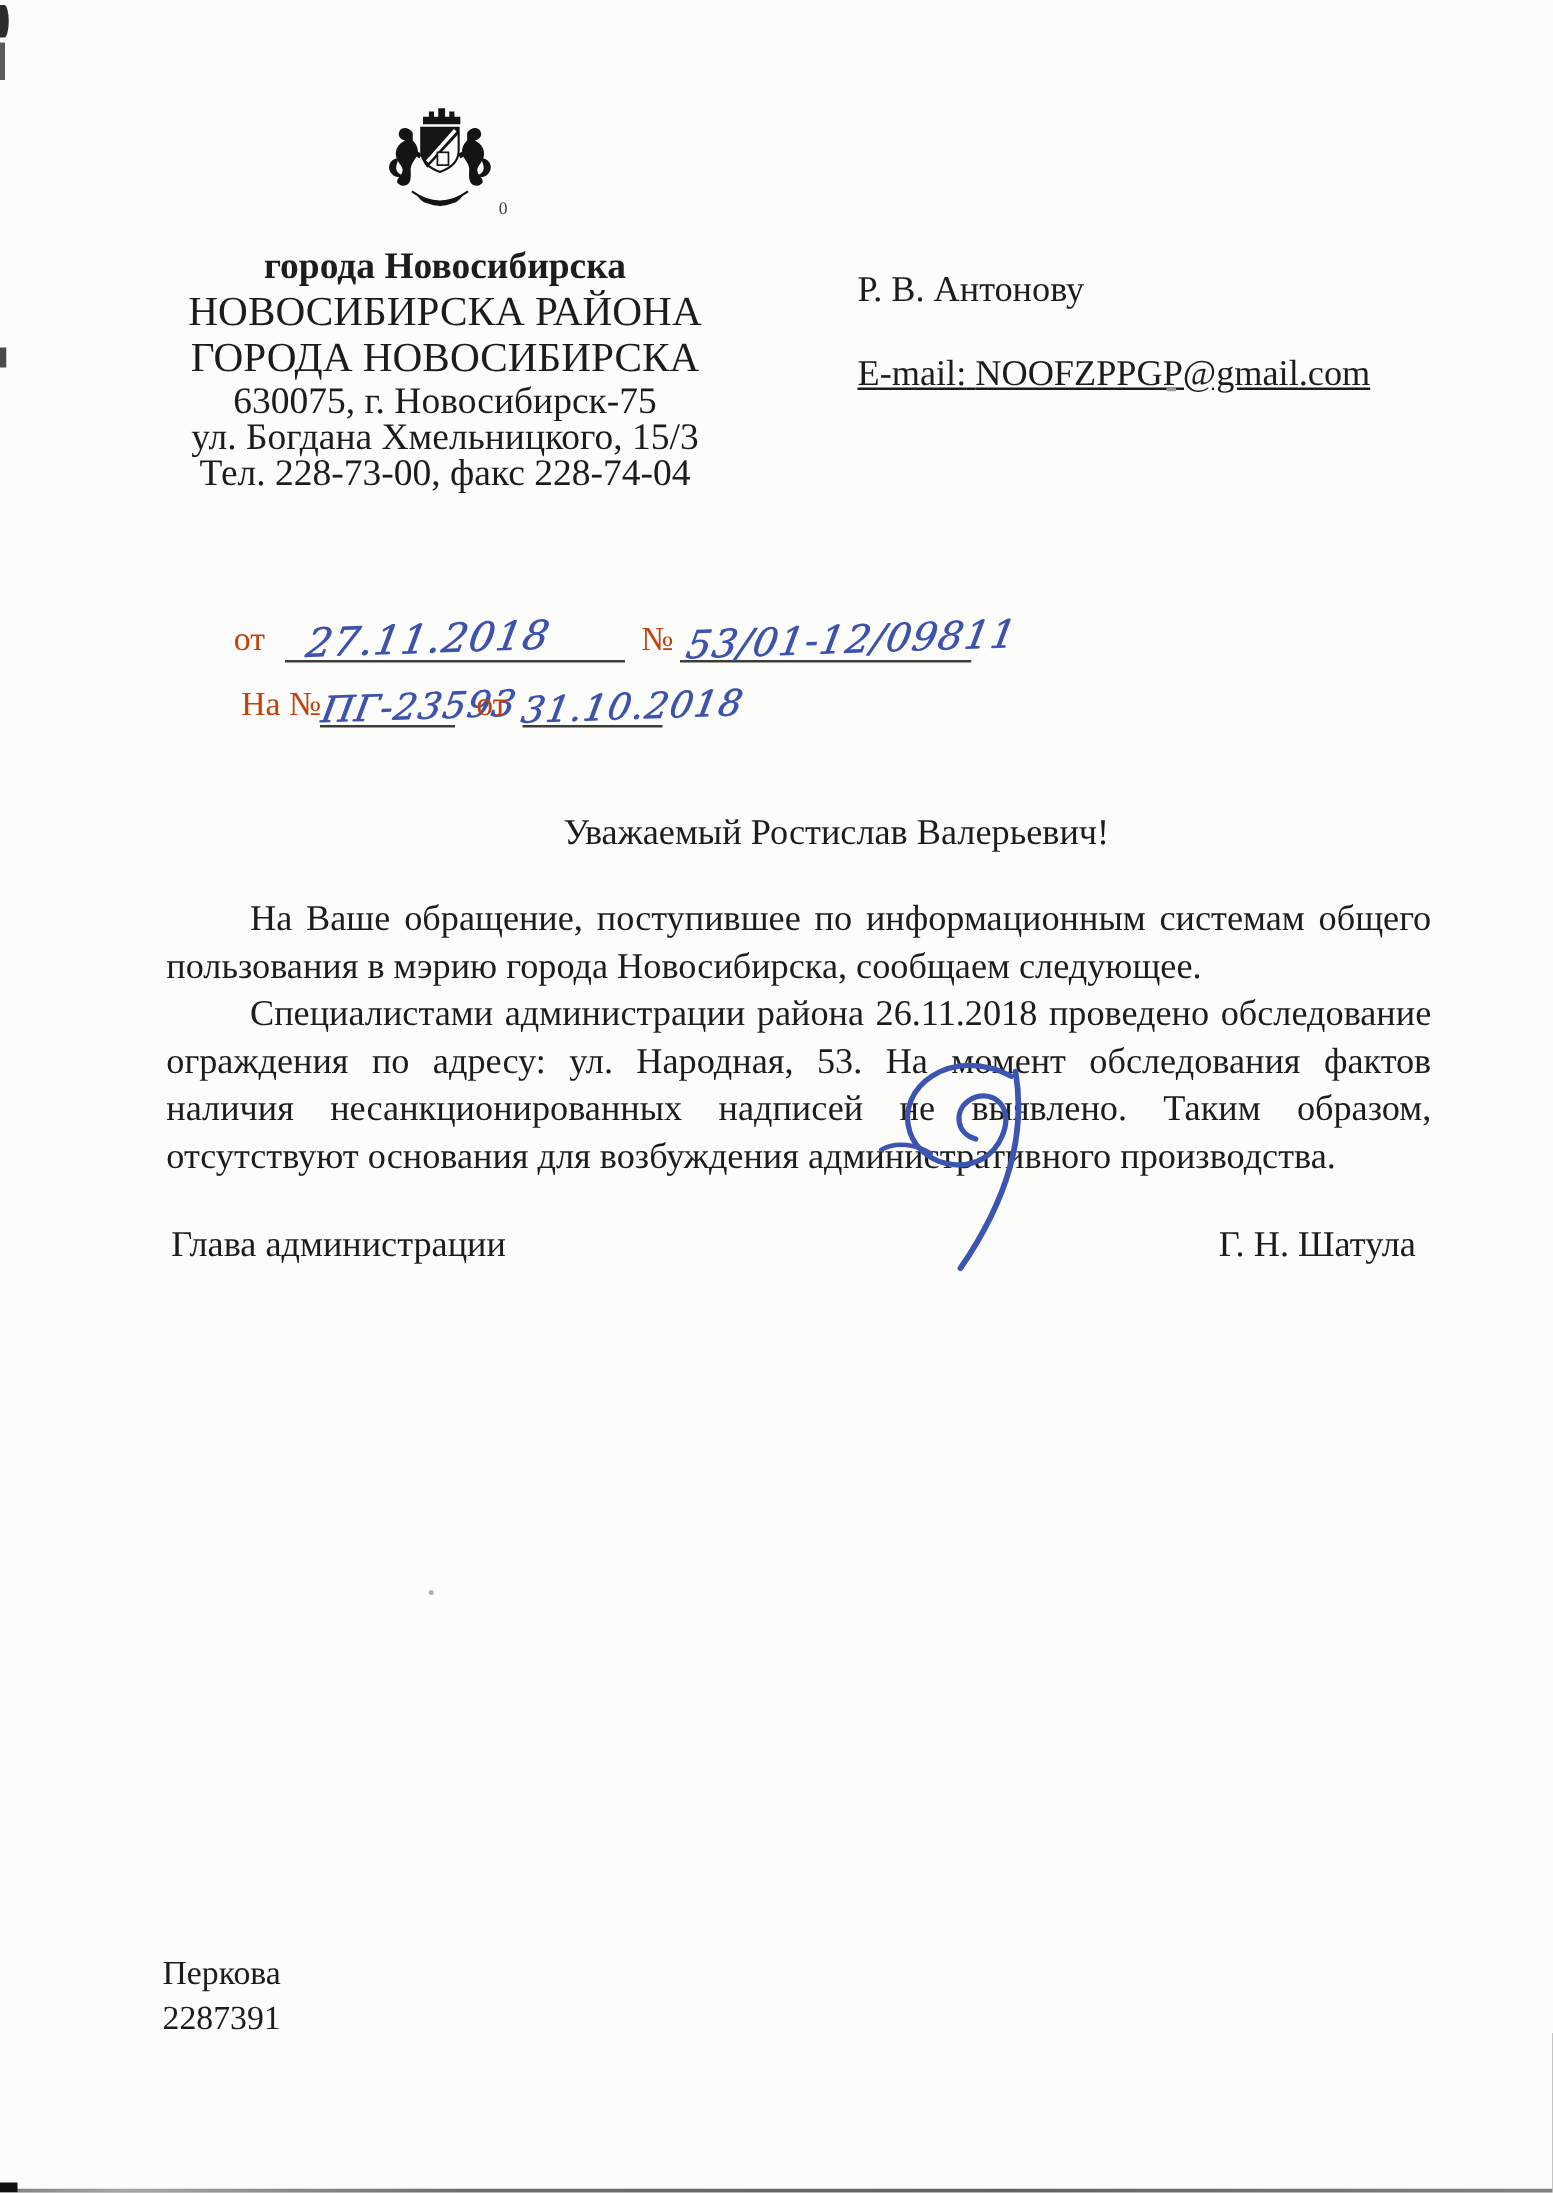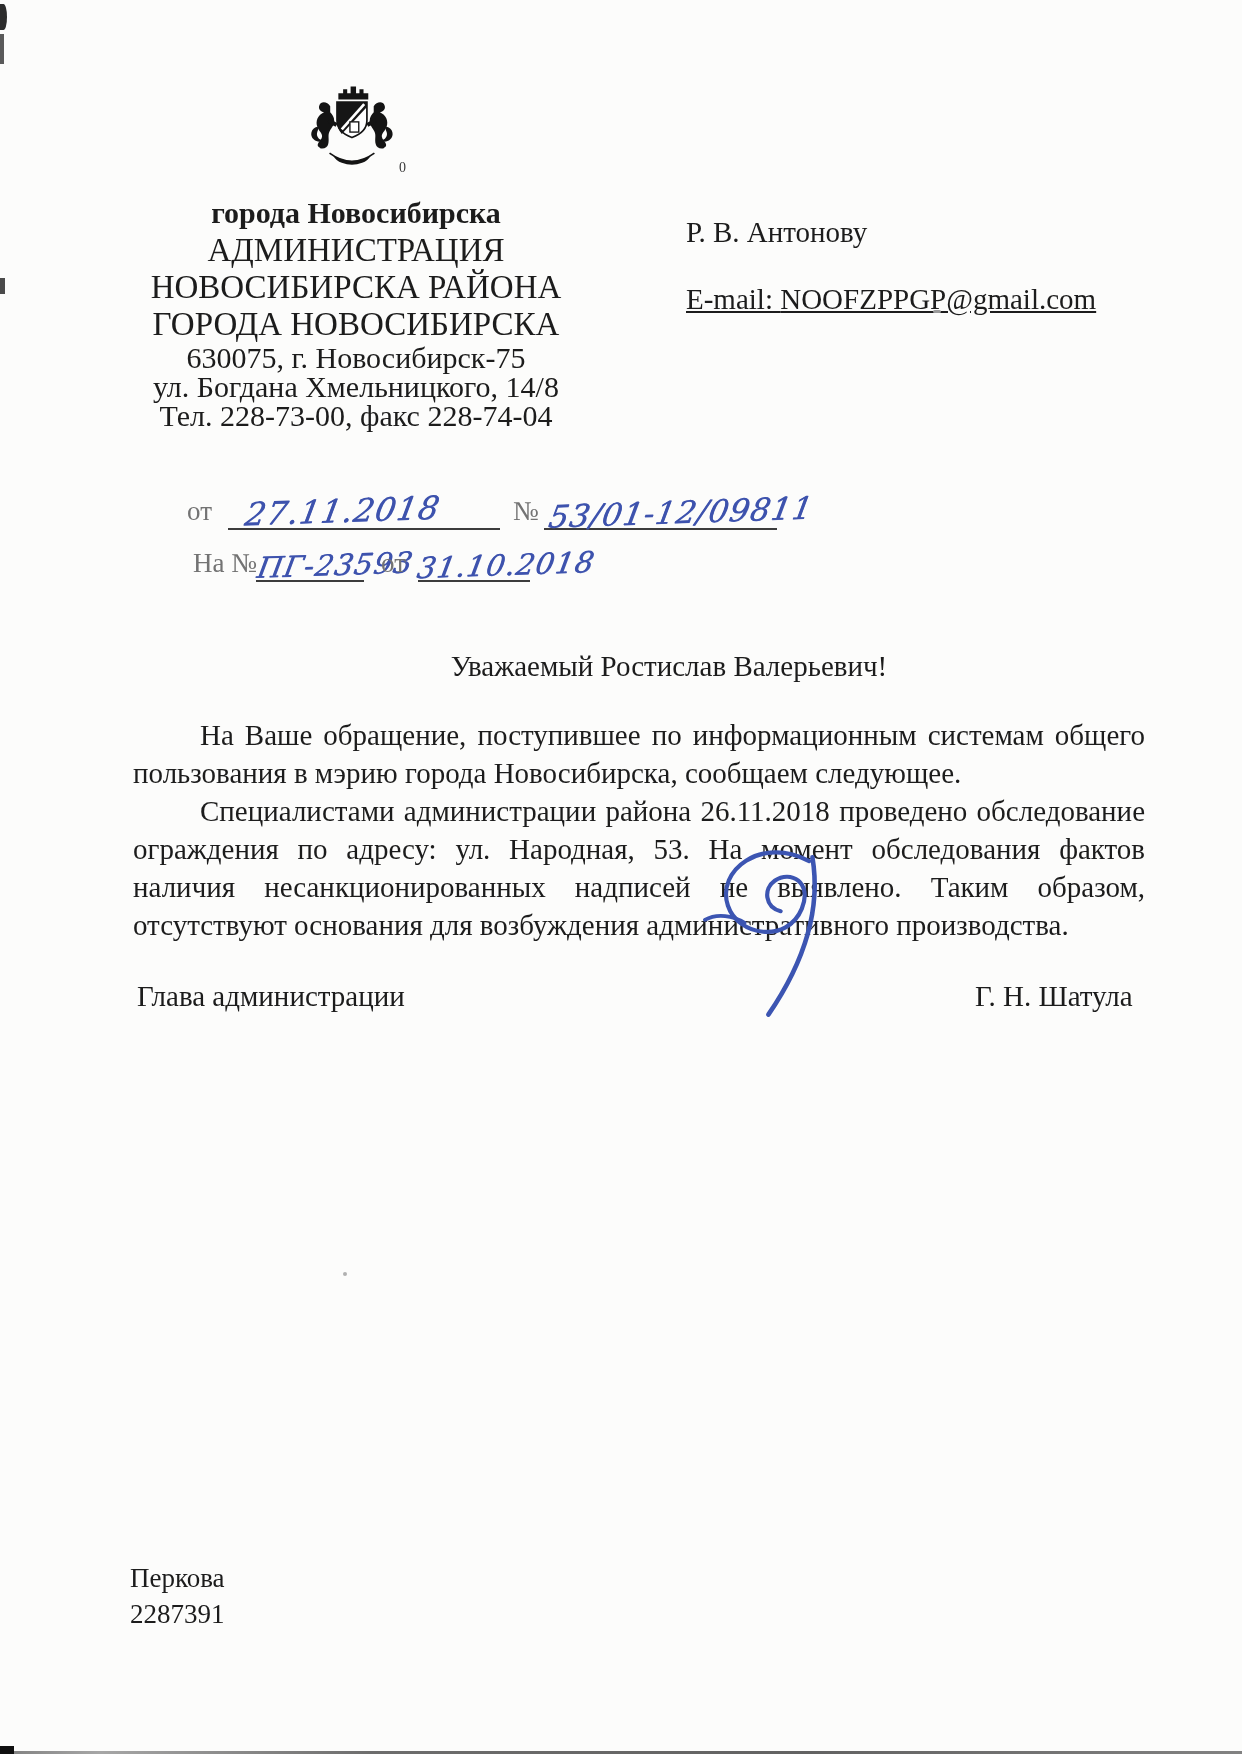--- a/index.html
+++ b/index.html
@@ -15,21 +15,21 @@
   
   .emblem{position:absolute;left:303px;top:82px;width:102px;height:92px;}
   .emblem svg{width:100%;height:100%;}
   .emblem-mark{position:absolute;left:399px;top:160px;font-size:14px;color:#3a3a3a;}
   .letterhead{position:absolute;left:146px;top:194px;width:420px;text-align:center;}
   .lh-org1{font-size:34px;font-weight:bold;letter-spacing:11px;line-height:42px;padding-left:11px;}
   .lh-org2{font-size:30px;font-weight:bold;line-height:38px;}
   .lh-org3,.lh-org4,.lh-org5{font-size:33px;line-height:37px;}
   .lh-addr{font-size:30px;line-height:29px;}
   
-  .ref-label{position:absolute;font-size:27px;color:#737373;}
+  .ref-label{position:absolute;font-size:27px;color:#c2410c;}
   .slot{position:absolute;border-bottom:2px solid #3c3c3c;height:38px;}
   .hw{
     font-family:"DejaVu Serif",serif;font-style:italic;
     color:#3d52ad;white-space:nowrap;display:inline-block;
     transform:skewX(-12deg) rotate(-2deg);
     letter-spacing:1px;
     text-shadow:0.5px 0.4px 0 #4a5fb5;
   }
   .slot .hw{position:absolute;left:6px;bottom:-2px;}
   
@@ -85,25 +85,24 @@
       </g>
 
       <path d="M44,106 q28,17 56,0 q-5,9 -13,11 q-15,6 -30,0 q-8,-2 -13,-11 z" fill="#141414"></path>
       <path d="M39,103 q33,24 66,0" stroke="#141414" stroke-width="2.5" fill="none"></path>
     </svg>
   </div>
   <span class="emblem-mark">0</span>
 
   <div class="letterhead">
     <div class="lh-org2">города Новосибирска</div>
-    <div class="lh-org3">АДМИНИСТРАЦИЯ</div>
     <div class="lh-org4">НОВОСИБИРСКА РАЙОНА</div>
     <div class="lh-org5">ГОРОДА НОВОСИБИРСКА</div>
     <div class="lh-addr">630075, г. Новосибирск-75</div>
-    <div class="lh-addr">ул. Богдана Хмельницкого, 14/8</div>
+    <div class="lh-addr">ул. Богдана Хмельницкого, 15/3</div>
     <div class="lh-addr">Тел. 228-73-00, факс 228-74-04</div>
   </div>
 
   <span class="ref-label" style="left:187px;top:496px;">от</span>
   <div class="slot" style="left:228px;top:490px;width:272px;">
     <span class="hw" style="font-size:32px;left:18px;">27.11.2018</span>
   </div>
   <span class="ref-label" style="left:513px;top:496px;">№</span>
   <div class="slot" style="left:544px;top:490px;width:233px;">
     <span class="hw" style="font-size:31px;">53/01-12/09811</span>

